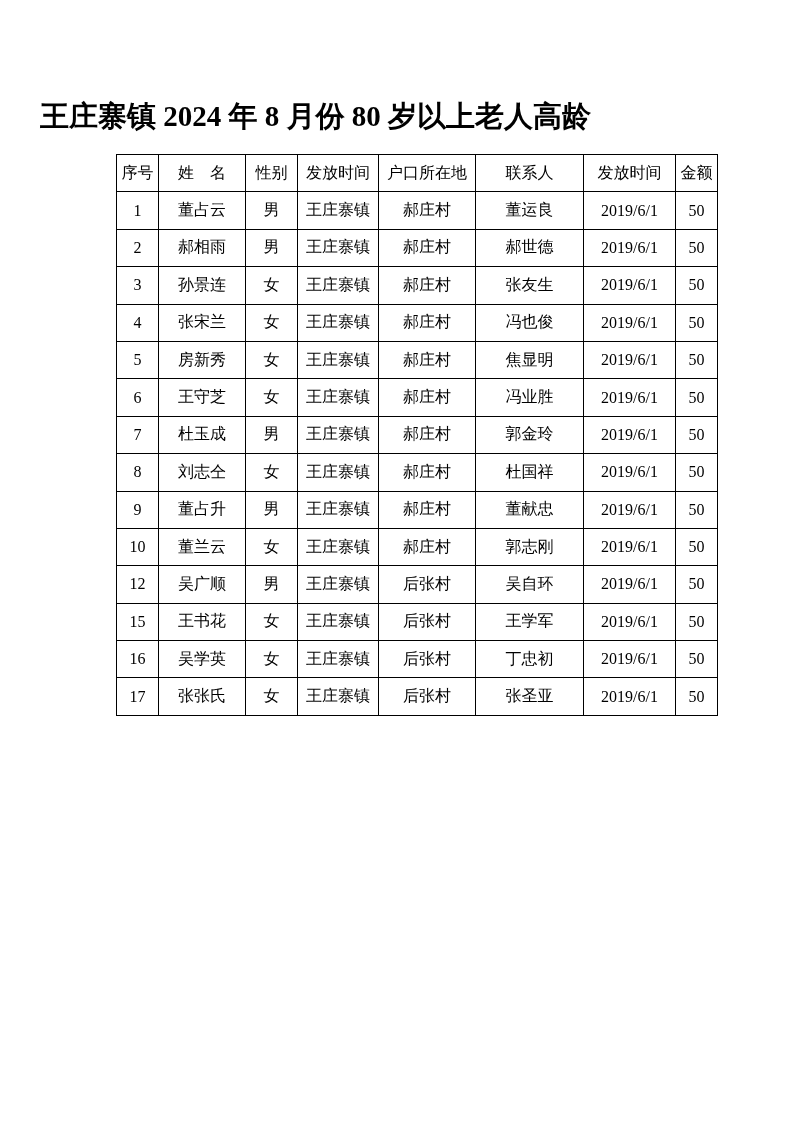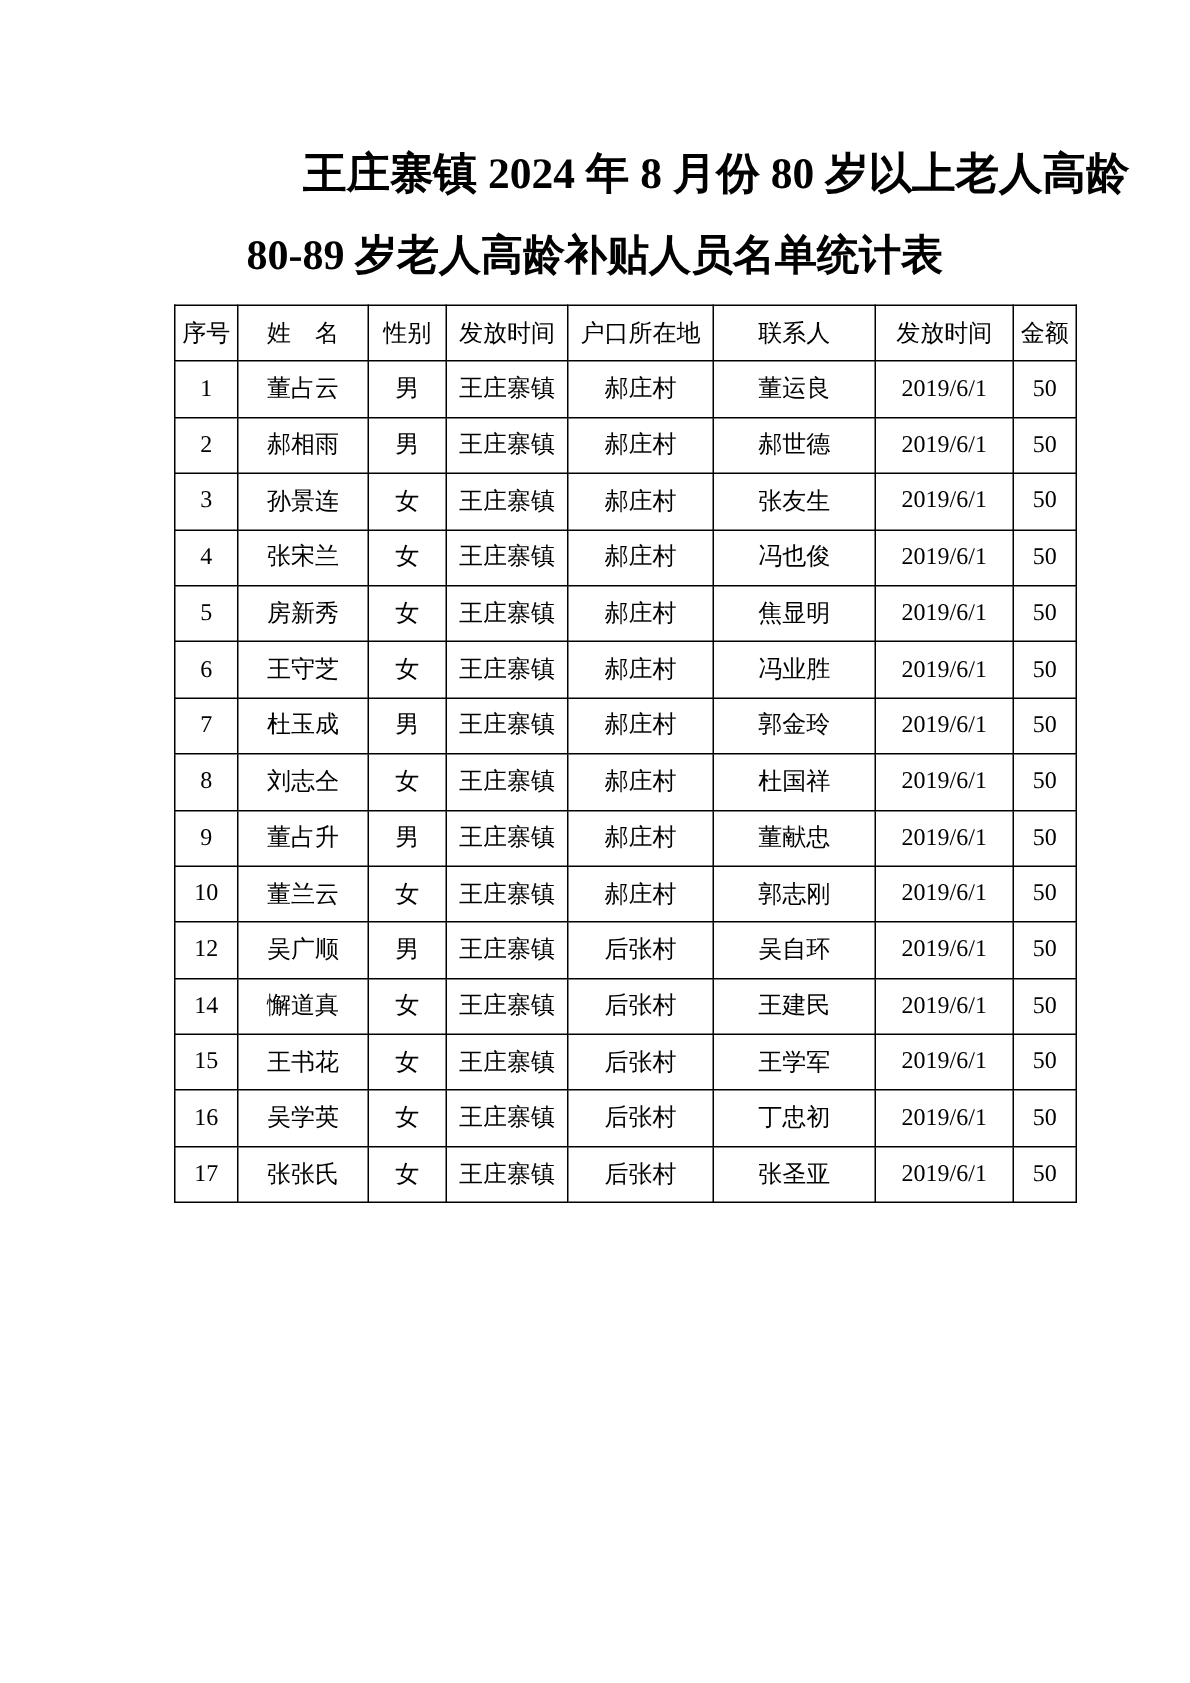--- a/index.html
+++ b/index.html
@@ -14,21 +14,21 @@
     font-family: "Liberation Serif", "DejaVu Serif", serif;
     color: #000000;
     overflow: hidden;
   }
   .page {
     width: 793px;
     height: 1122px;
   }
   .doc-title {
     margin: 92px 40px 0 40px;
-    text-align: right;
+    text-align: left;
     font-size: 29px;
     font-weight: bold;
     line-height: 49px;
   }
   .doc-title .tline {
     display: block;
   }
   .doc-subtitle {
     margin: 11px 40px 0 40px;
     text-align: center;
@@ -65,21 +65,20 @@
 </style>
 </head>
 <body>
 
 <div class="page">
 
   <h1 class="doc-title">
     <span class="tline">王庄寨镇 2024 年 8 月份 80 岁以上老人高龄</span>
   </h1>
 
-  <h2 class="doc-subtitle">80-89 岁老人高龄补贴人员名单统计表</h2>
 
   <table class="roster">
     <colgroup>
       <col class="c0">
         <col class="c1">
         <col class="c2">
         <col class="c3">
       <col class="c4">
         <col class="c5">
         <col class="c6">
@@ -202,30 +201,20 @@
           <td>12</td>
           <td>吴广顺</td>
           <td>男</td>
           <td>王庄寨镇</td>
           <td>后张村</td>
           <td>吴自环</td>
           <td>2019/6/1</td>
           <td>50</td>
         </tr>
         <tr>
-          <td>14</td>
-          <td>懈道真</td>
-          <td>女</td>
-          <td>王庄寨镇</td>
-          <td>后张村</td>
-          <td>王建民</td>
-          <td>2019/6/1</td>
-          <td>50</td>
-        </tr>
-        <tr>
           <td>15</td>
           <td>王书花</td>
           <td>女</td>
           <td>王庄寨镇</td>
           <td>后张村</td>
           <td>王学军</td>
           <td>2019/6/1</td>
           <td>50</td>
         </tr>
         <tr>

